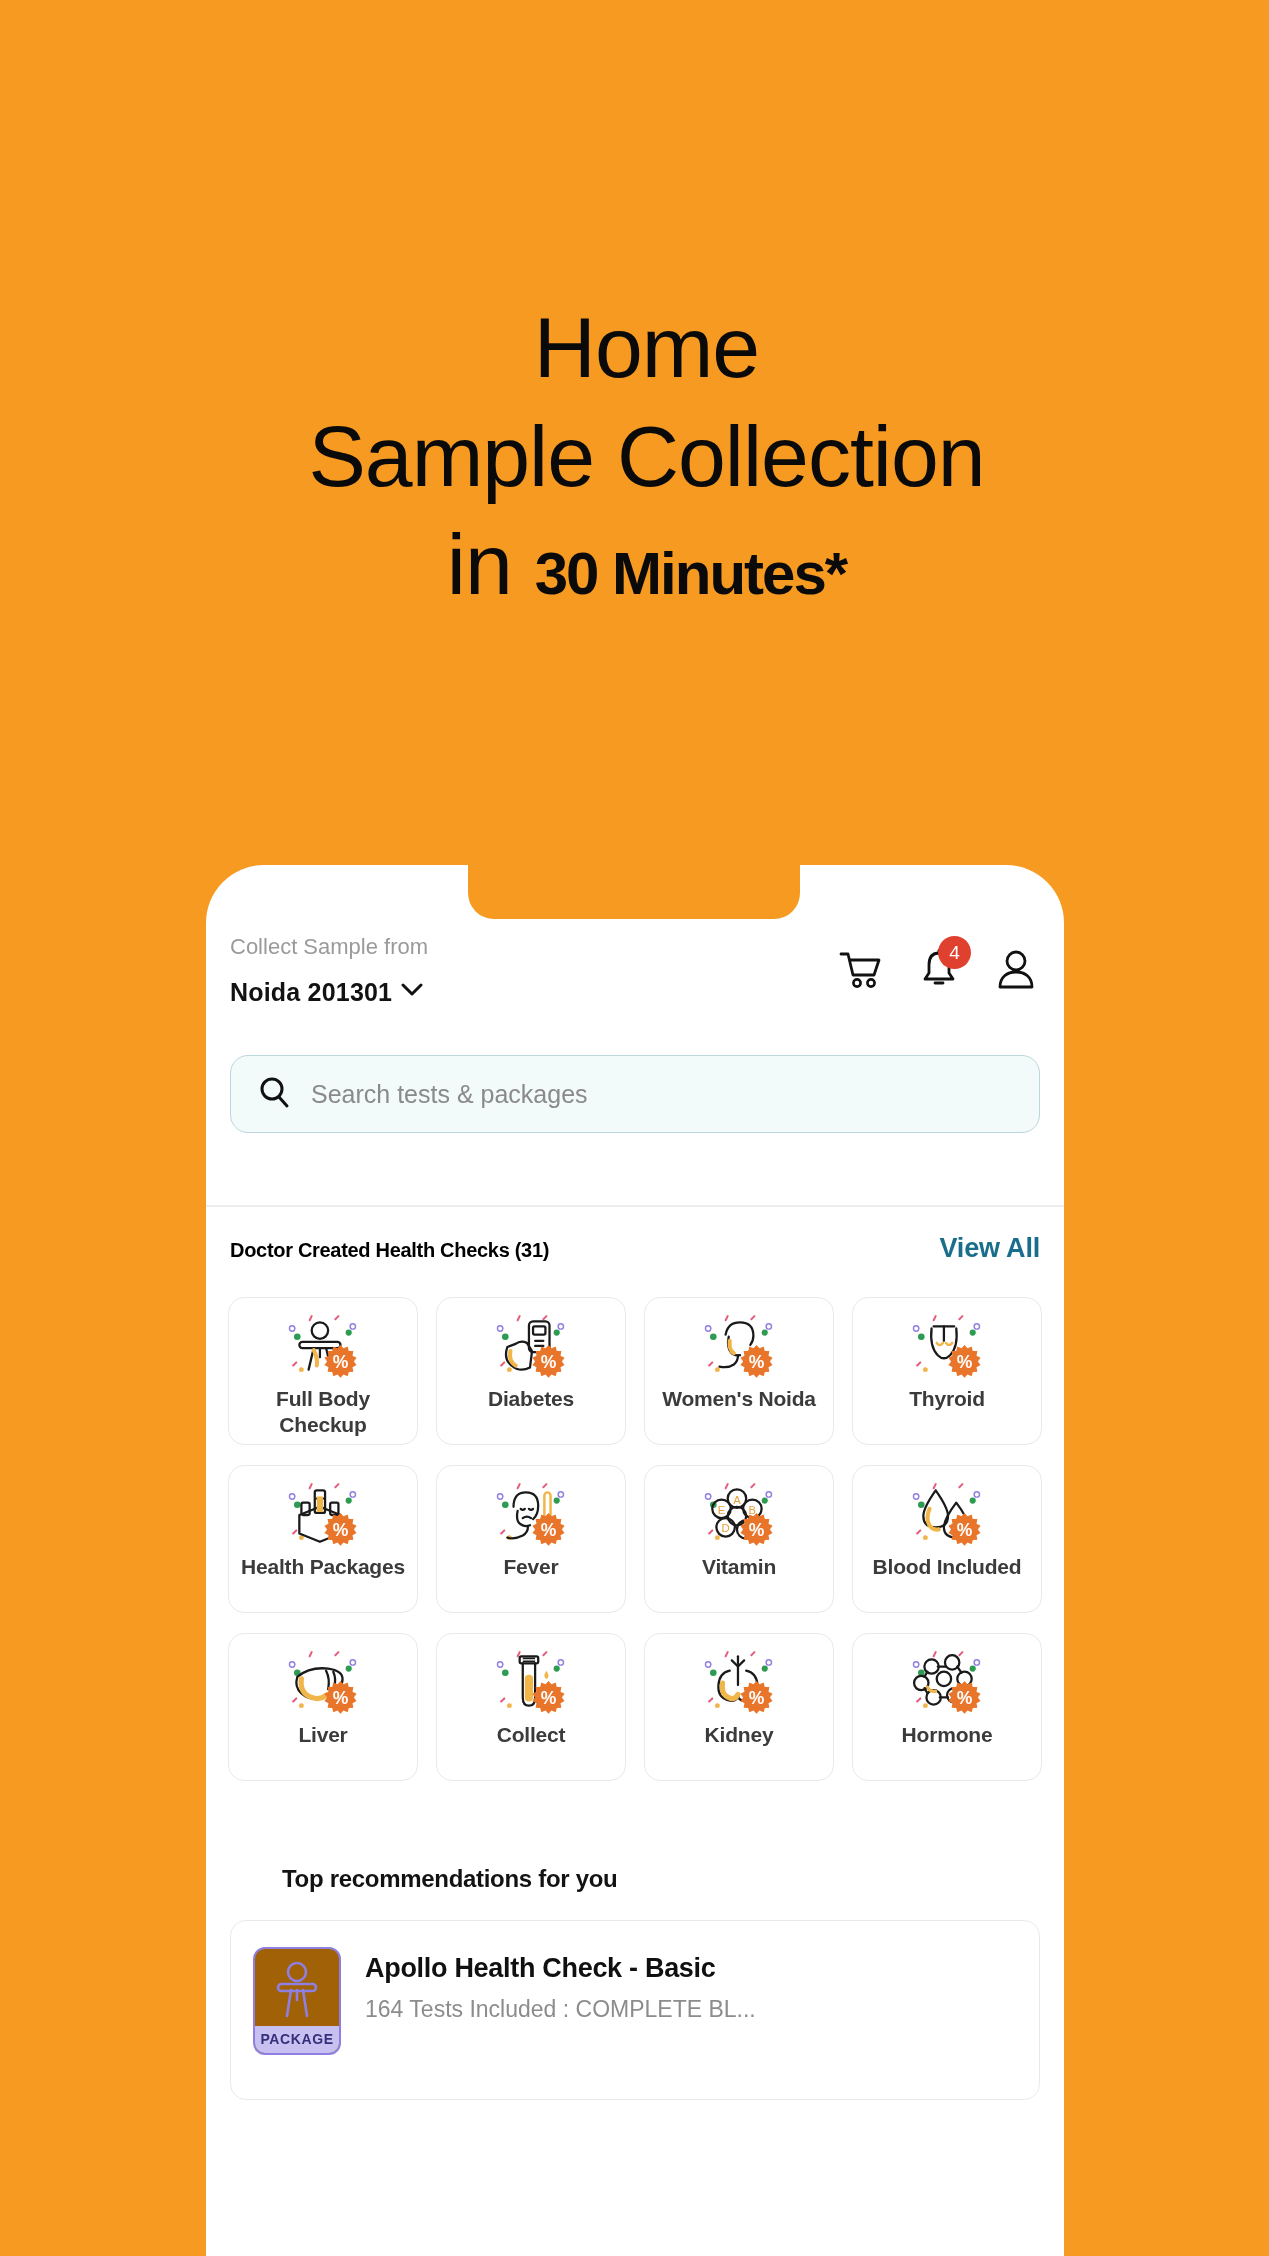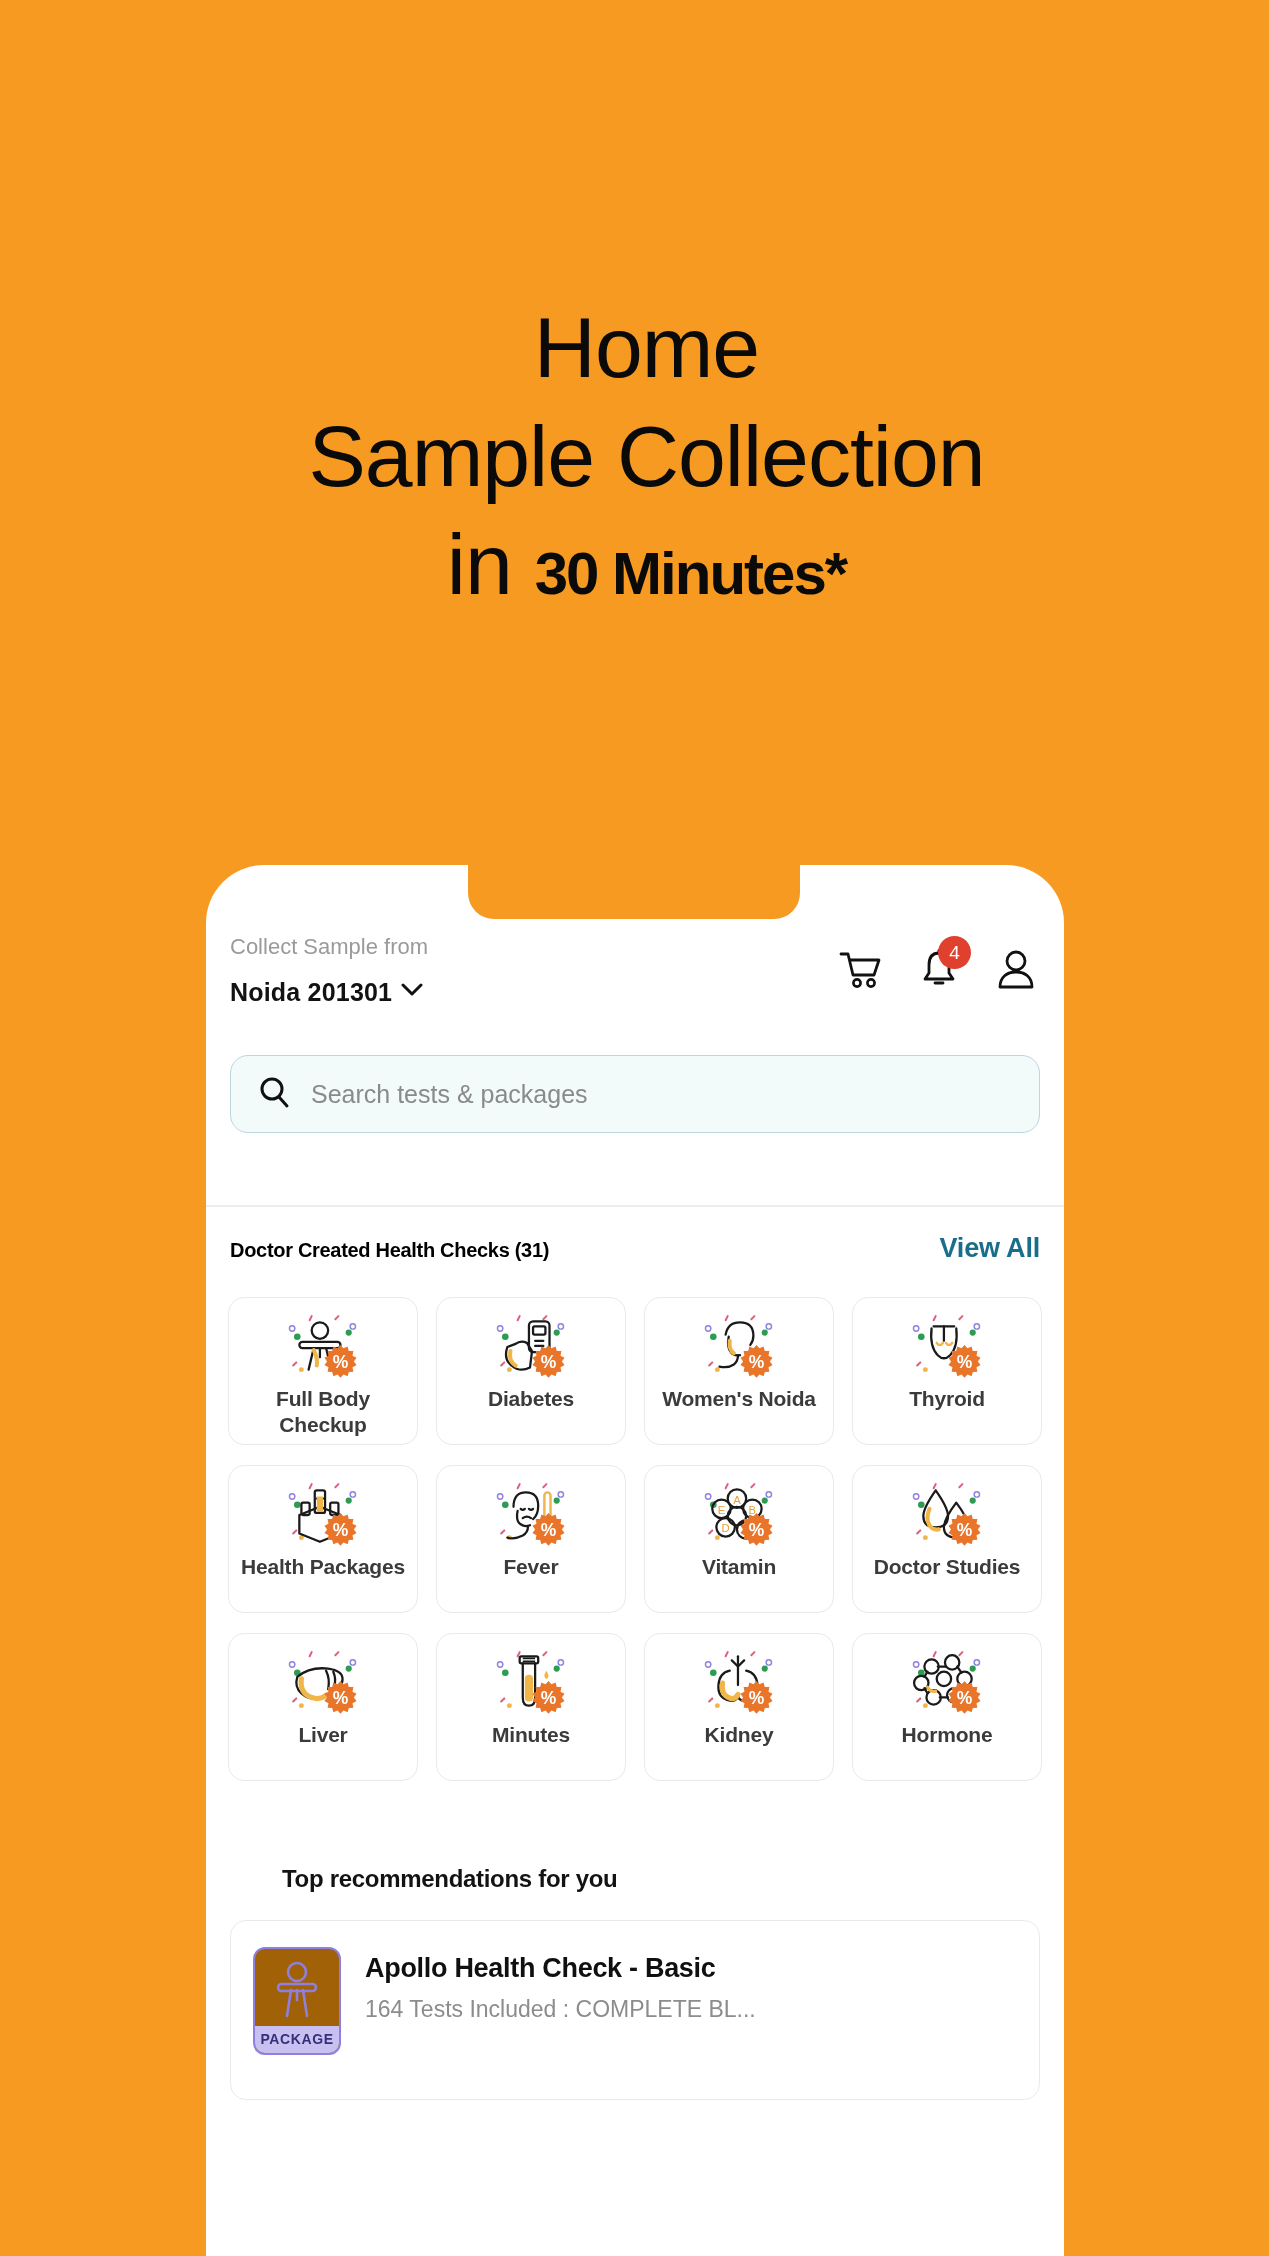--- a/index.html
+++ b/index.html
@@ -382,21 +382,21 @@
             <path d="M22 4 l2 -4" stroke="#E2607E" stroke-width="2" stroke-linecap="round"></path>
             <path d="M47 3 l3 -3" stroke="#E2607E" stroke-width="2" stroke-linecap="round"></path>
             <path d="M6 48 l3 -3" stroke="#E2607E" stroke-width="2" stroke-linecap="round"></path>
             <circle cx="14" cy="52" r="2.4" fill="#F0B64A"></circle>
             <path d="M24 6 q-12 17 -12 25 q0 11 12 11 q12 0 12 -11 q0 -8 -12 -25 z" stroke="#1A1A1A" stroke-width="2.2" fill="none" stroke-linecap="round" stroke-linejoin="round"></path>
             <path d="M18 24 q-4 10 0 16 q3 5 9 4" stroke="#F0B64A" stroke-width="4" fill="none" stroke-linecap="round"></path>
             <path d="M44 18 q-12 16 -12 24 q0 10 12 10 q12 0 12 -10 q0 -8 -12 -24 z" stroke="#1A1A1A" stroke-width="2.2" fill="none" stroke-linecap="round" stroke-linejoin="round"></path>
             <polygon points="52.0,28.0 54.9,31.3 58.9,29.6 60.1,33.8 64.5,34.0 63.7,38.4 67.6,40.4 65.0,44.0 67.6,47.6 63.7,49.6 64.5,54.0 60.1,54.2 58.9,58.4 54.9,56.7 52.0,60.0 49.1,56.7 45.1,58.4 43.9,54.2 39.5,54.0 40.3,49.6 36.4,47.6 39.0,44.0 36.4,40.4 40.3,38.4 39.5,34.0 43.9,33.8 45.1,29.6 49.1,31.3" fill="#E8752A"></polygon>
             <text x="52" y="50" font-family="Liberation Sans, sans-serif" font-size="17" font-weight="700" fill="#fff" text-anchor="middle">%</text>
           </svg></div>
-        <div class="cat-label">Doctor Studies</div>
+        <div class="cat-label">Blood Included</div>
       </div>
       <div class="cat-card">
         <div class="cat-icon"><svg width="72" height="66" viewBox="0 0 70 60">
             <circle cx="10" cy="20" r="3.2" fill="#2E9B52"></circle>
             <circle cx="60" cy="16" r="3" fill="#2E9B52"></circle>
             <circle cx="5" cy="12" r="2.6" stroke="#8F7FE0" stroke-width="1.4" fill="none"></circle>
             <circle cx="64" cy="10" r="2.6" stroke="#8F7FE0" stroke-width="1.4" fill="none"></circle>
             <path d="M22 4 l2 -4" stroke="#E2607E" stroke-width="2" stroke-linecap="round"></path>
             <path d="M47 3 l3 -3" stroke="#E2607E" stroke-width="2" stroke-linecap="round"></path>
             <path d="M6 48 l3 -3" stroke="#E2607E" stroke-width="2" stroke-linecap="round"></path>
@@ -420,21 +420,21 @@
             <path d="M6 48 l3 -3" stroke="#E2607E" stroke-width="2" stroke-linecap="round"></path>
             <circle cx="14" cy="52" r="2.4" fill="#F0B64A"></circle>
             <rect x="24" y="4" width="18" height="7" rx="1.6" stroke="#1A1A1A" stroke-width="2.2" fill="none" stroke-linecap="round" stroke-linejoin="round"></rect>
             <path d="M27 11 v33 q0 8 6 8 q6 0 6 -8 v-33" stroke="#1A1A1A" stroke-width="2.2" fill="none" stroke-linecap="round" stroke-linejoin="round"></path>
             <rect x="29" y="22" width="8" height="26" rx="4" fill="#F0B64A"></rect>
             <path d="M27 9 h12 M27 6 h12" stroke="#1A1A1A" stroke-width="1.6"></path>
             <path d="M50 18 q4 6 0 8 q-4 -2 0 -8" fill="#F0B64A"></path>
             <polygon points="52.0,28.0 54.9,31.3 58.9,29.6 60.1,33.8 64.5,34.0 63.7,38.4 67.6,40.4 65.0,44.0 67.6,47.6 63.7,49.6 64.5,54.0 60.1,54.2 58.9,58.4 54.9,56.7 52.0,60.0 49.1,56.7 45.1,58.4 43.9,54.2 39.5,54.0 40.3,49.6 36.4,47.6 39.0,44.0 36.4,40.4 40.3,38.4 39.5,34.0 43.9,33.8 45.1,29.6 49.1,31.3" fill="#E8752A"></polygon>
             <text x="52" y="50" font-family="Liberation Sans, sans-serif" font-size="17" font-weight="700" fill="#fff" text-anchor="middle">%</text>
           </svg></div>
-        <div class="cat-label">Minutes</div>
+        <div class="cat-label">Collect</div>
       </div>
       <div class="cat-card">
         <div class="cat-icon"><svg width="72" height="66" viewBox="0 0 70 60">
             <circle cx="10" cy="20" r="3.2" fill="#2E9B52"></circle>
             <circle cx="60" cy="16" r="3" fill="#2E9B52"></circle>
             <circle cx="5" cy="12" r="2.6" stroke="#8F7FE0" stroke-width="1.4" fill="none"></circle>
             <circle cx="64" cy="10" r="2.6" stroke="#8F7FE0" stroke-width="1.4" fill="none"></circle>
             <path d="M22 4 l2 -4" stroke="#E2607E" stroke-width="2" stroke-linecap="round"></path>
             <path d="M47 3 l3 -3" stroke="#E2607E" stroke-width="2" stroke-linecap="round"></path>
             <path d="M6 48 l3 -3" stroke="#E2607E" stroke-width="2" stroke-linecap="round"></path>

